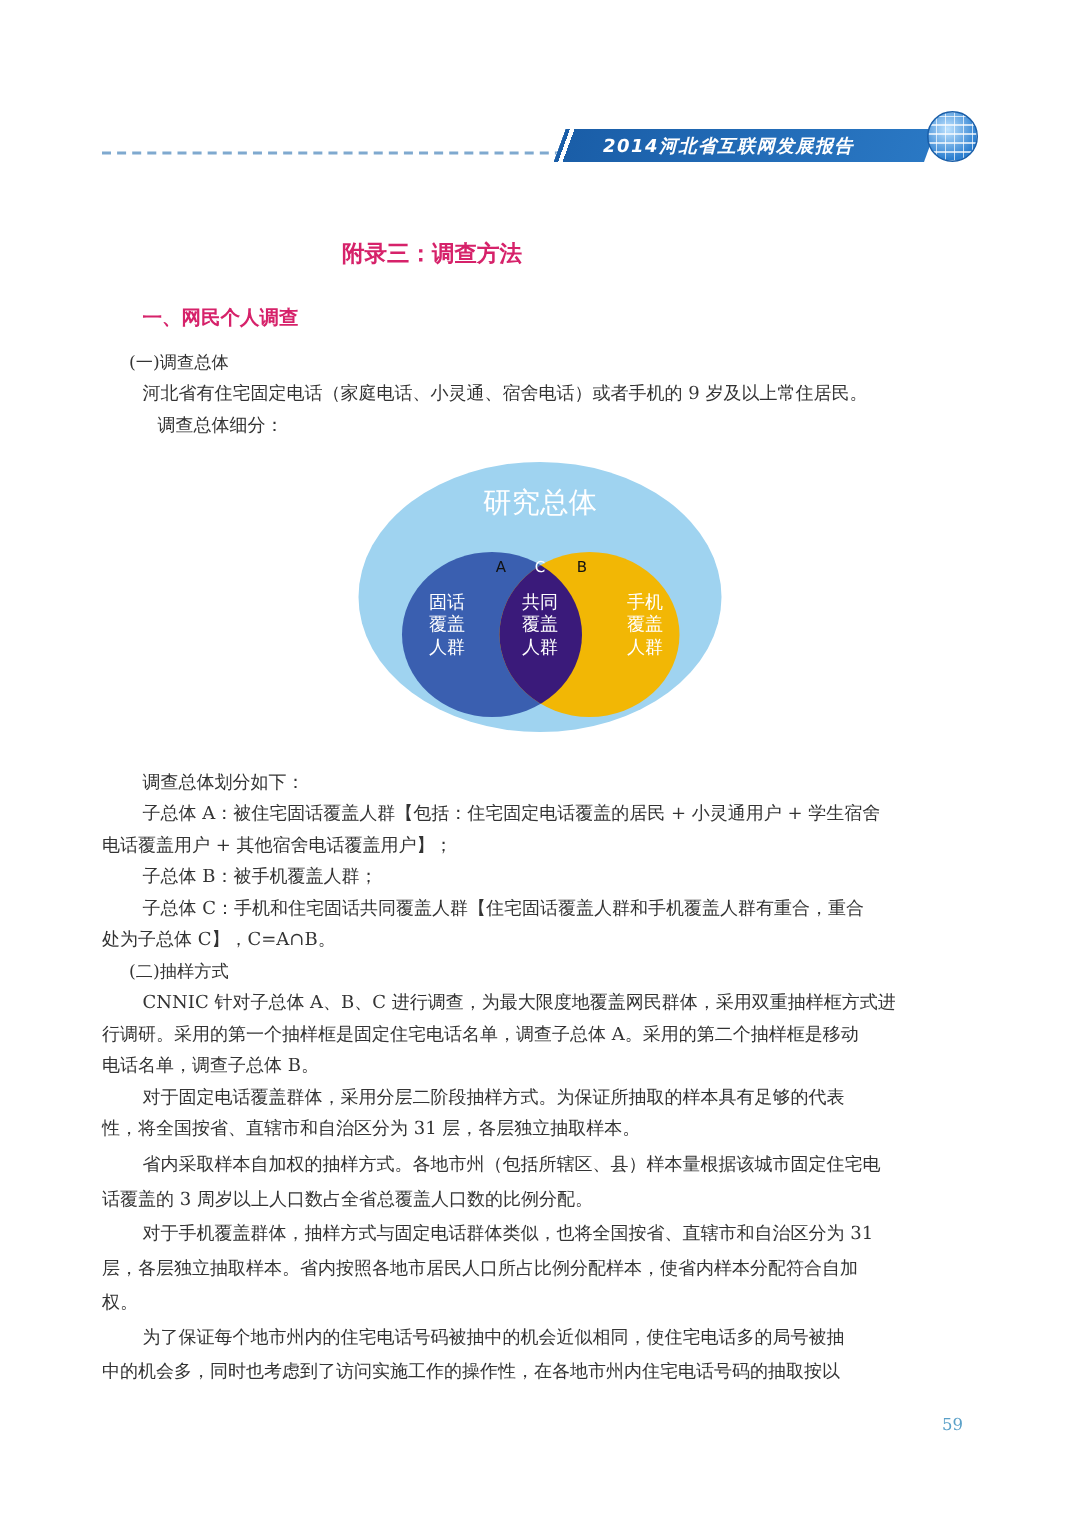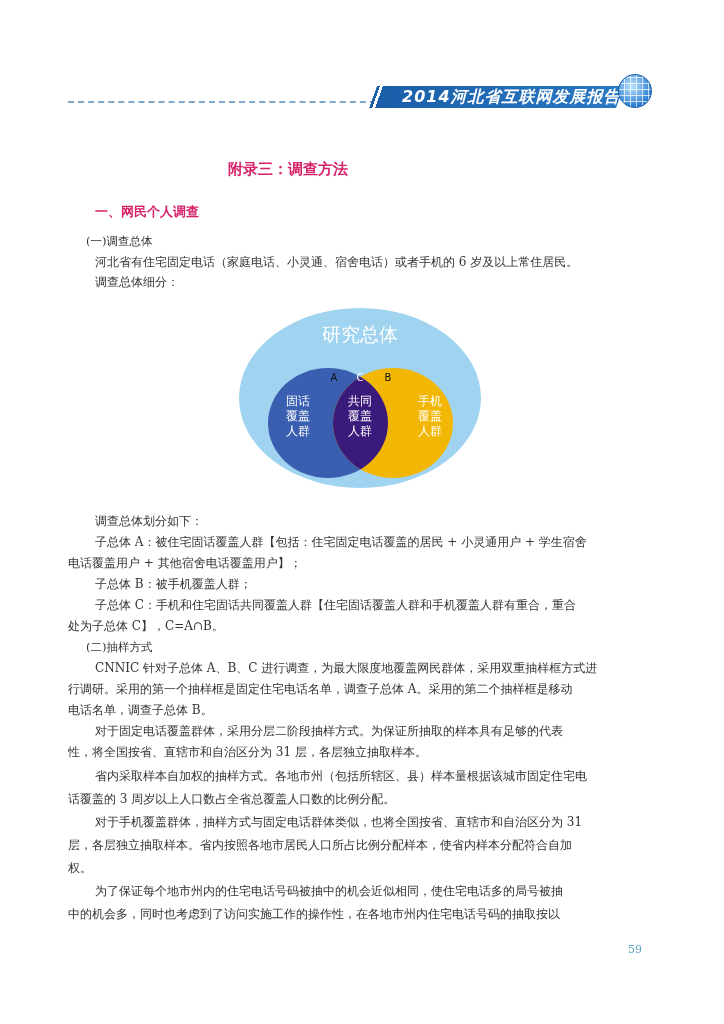--- a/index.html
+++ b/index.html
@@ -4,21 +4,21 @@
 <style>
   html, body { margin:0; padding:0; }
   body { width:724px; height:1024px; background:#ffffff; position:relative; overflow:hidden;
          font-family:"DejaVu Serif", serif; color:#333; }
   .header-line { position:absolute; left:68px; top:101px; width:318px; border-top:2px dashed #7fa9cf; }
   .banner { position:absolute; left:380px; top:86px; width:240px; height:22px;
             background:linear-gradient(90deg,#1a5ea8,#2a78c4); transform:skewX(-20deg); }
   .banner-stripes { position:absolute; left:373px; top:86px; width:28px; height:22px;
             background:repeating-linear-gradient(90deg,#1a5ea8 0 3px,#fff 3px 6px); transform:skewX(-20deg); }
   .banner-text { position:absolute; left:402px; top:86px; height:16px; line-height:22px;
-            color:#fff; font-family:"DejaVu Sans", sans-serif; font-weight:bold; font-style:italic; font-size:16px; letter-spacing:1px; }
+            color:#fff; font-family:"DejaVu Sans", sans-serif; font-weight:bold; font-style:italic; font-size:12px; letter-spacing:1px; }
   .globe { position:absolute; left:618px; top:74px; width:32px; height:32px; border-radius:50%;
            background:radial-gradient(circle at 40% 35%, #bfe3ff, #2c7fd0 70%);
            border:1px solid #1a5ea8; }
   .globe::before { content:""; position:absolute; inset:0; border-radius:50%;
            background:repeating-linear-gradient(0deg, transparent 0 5px, rgba(255,255,255,.7) 5px 6px),
                       repeating-linear-gradient(90deg, transparent 0 5px, rgba(255,255,255,.7) 5px 6px); }
   .title { position:absolute; left:0; width:576px; top:160px; text-align:center;
            color:#d6226a; font-family:"DejaVu Sans", sans-serif; font-weight:bold; font-size:15px; }
   .h1 { position:absolute; left:95px; top:203px; color:#d6226a; font-family:"DejaVu Sans", sans-serif; font-weight:bold; font-size:13px; }
   .p { position:absolute; font-size:12px; line-height:21px; color:#333; white-space:nowrap; }
@@ -32,22 +32,22 @@
 <div class="header-line"></div>
 <div class="banner-stripes"></div>
 <div class="banner"></div>
 <div class="banner-text">2014河北省互联网发展报告</div>
 <div class="globe"></div>
 
 <div class="title">附录三：调查方法</div>
 <div class="h1">一、网民个人调查</div>
 
 <div class="p sub" style="left:86px;top:231px;">(一)调查总体</div>
-<div class="p" style="left:95px;top:252px;">河北省有住宅固定电话（家庭电话、小灵通、宿舍电话）或者手机的 6 岁及以上常住居民。</div>
-<div class="p" style="left:95px;top:273px;font-family:Liberation Mono, monospace;">调查总体细分：</div>
+<div class="p" style="left:95px;top:252px;">河北省有住宅固定电话（家庭电话、小灵通、宿舍电话）或者手机的 9 岁及以上常住居民。</div>
+<div class="p" style="left:105px;top:273px;">调查总体细分：</div>
 
 <svg class="venn" viewBox="0 0 245 183">
   <ellipse cx="122" cy="92" rx="121" ry="90" fill="#9fd3f0"></ellipse>
   <ellipse cx="90" cy="117" rx="60" ry="55" fill="#3a5fb0"></ellipse>
   <ellipse cx="155" cy="117" rx="60" ry="55" fill="#f2b705"></ellipse>
   <clipPath id="clipL">
       <ellipse cx="90" cy="117" rx="60" ry="55"></ellipse>
     </clipPath>
   <ellipse cx="155" cy="117" rx="60" ry="55" fill="#3a1a7a" clip-path="url(#clipL)"></ellipse>
   <text x="122" y="35" text-anchor="middle" fill="#ffffff" font-size="19" font-family="DejaVu Serif, serif">研究总体</text>

